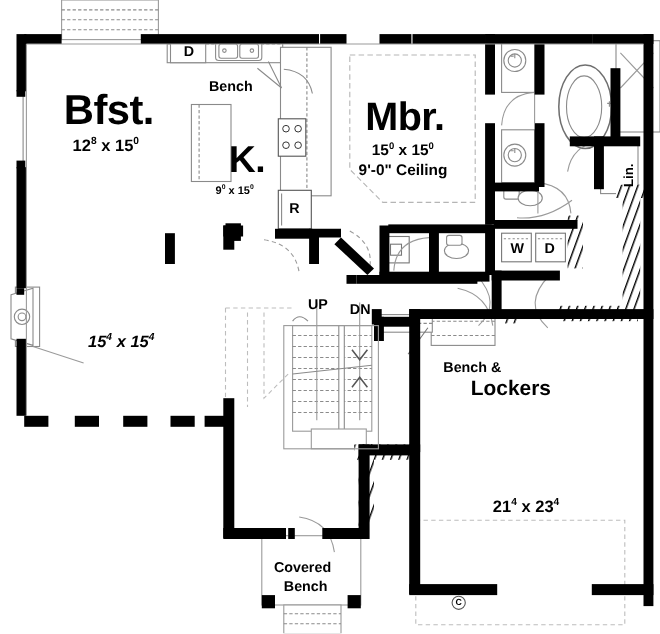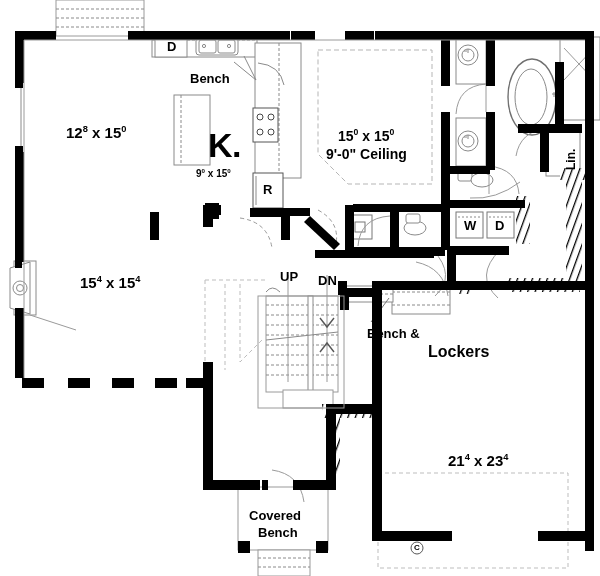--- a/index.html
+++ b/index.html
@@ -273,33 +273,35 @@
       <rect x="338" y="281" width="9" height="14"></rect>
     </g>
 
     <g stroke="#9a9a9a" stroke-width="1" fill="none">
       <rect x="258" y="296" width="86" height="112"></rect>
       <path d="M24 40 V378"></path>
       <path d="M24 40 H585"></path>
     </g>
   </svg>
 
+  <div class="lbl room-name" style="left:58px; top:80px; font-size:38px;">Bfst.</div>
   <div class="lbl room-dim" style="left:66px; top:124px; font-size:15px;">
     <span>12</span><sup>8</sup><span> x </span><span>15</span><sup>0</sup>
   </div>
 
   <div class="lbl room-name" style="left:208px; top:126px; font-size:34px;">K.</div>
   <div class="lbl room-dim" style="left:196px; top:168px; font-size:10px;">
     <span>9</span><sup>0</sup><span> x </span><span>15</span><sup>0</sup>
   </div>
 
-  <div class="lbl room-dim" style="left:80px; top:274px; font-size:15px;">
+  <div class="lbl room-dim" style="left:80px; top:302px; font-size:15px;font-style:italic;">
     <span>15</span><sup>4</sup><span> x </span><span>15</span><sup>4</sup>
   </div>
 
+  <div class="lbl room-name" style="left:332px; top:85px; font-size:36px;">Mbr.</div>
   <div class="lbl room-dim" style="left:338px; top:128px; font-size:14px;">
     <span>15</span><sup>0</sup><span> x </span><span>15</span><sup>0</sup>
   </div>
   <div class="lbl room-dim" style="left:326px; top:146px; font-size:14px;">9'-0" Ceiling</div>
 
   <div class="lbl room-dim" style="left:448px; top:452px; font-size:15px;">
     <span>21</span><sup>4</sup><span> x </span><span>23</span><sup>4</sup>
   </div>
 
   <div class="lbl small-lbl" style="left:190px; top:71px; font-size:13px;">Bench</div>
@@ -307,21 +309,21 @@
   <div class="lbl appl-lbl" style="left:167px; top:39px;">D</div>
   <div class="lbl appl-lbl" style="left:263px; top:182px;">R</div>
   <div class="lbl appl-lbl" style="left:464px; top:218px;">W</div>
   <div class="lbl appl-lbl" style="left:495px; top:218px;">D</div>
 
   <div class="lbl small-lbl vert" style="left:564px; top:170px; font-size:12px;">Lin.</div>
 
   <div class="lbl small-lbl" style="left:280px; top:269px; font-size:13px;">UP</div>
   <div class="lbl small-lbl" style="left:318px; top:273px; font-size:13px;">DN</div>
 
-  <div class="lbl small-lbl" style="left:367px; top:326px; font-size:13px;">Bench &amp;</div>
-  <div class="lbl small-lbl" style="left:387px; top:343px; font-size:16px;padding-left:41px;">Lockers</div>
+  <div class="lbl small-lbl" style="left:403px; top:326px; font-size:13px;">Bench &amp;</div>
+  <div class="lbl small-lbl" style="left:387px; top:343px; font-size:19px;padding-left:41px;">Lockers</div>
 
   <div class="lbl small-lbl" style="left:249px; top:508px; font-size:13px;">Covered</div>
   <div class="lbl small-lbl" style="left:258px; top:525px; font-size:13px;">Bench</div>
 
   <div class="lbl" style="left:414px; top:543px; font-size:8px; font-weight:bold;">C</div>
 
 </div>
 
 </body></html>

